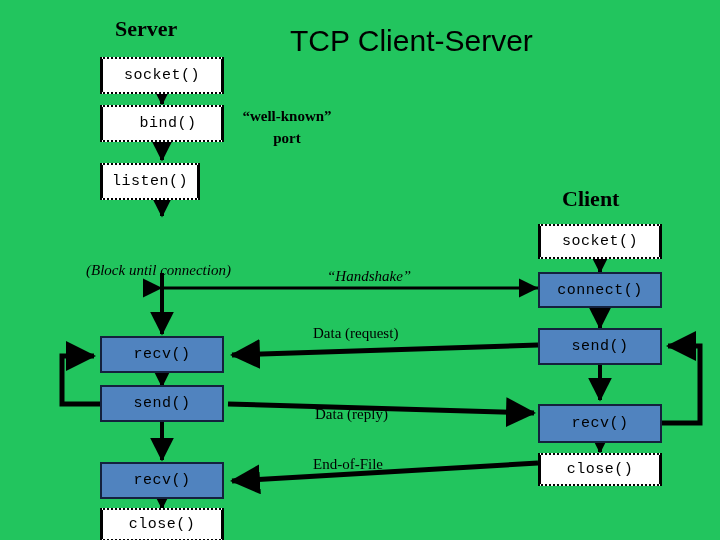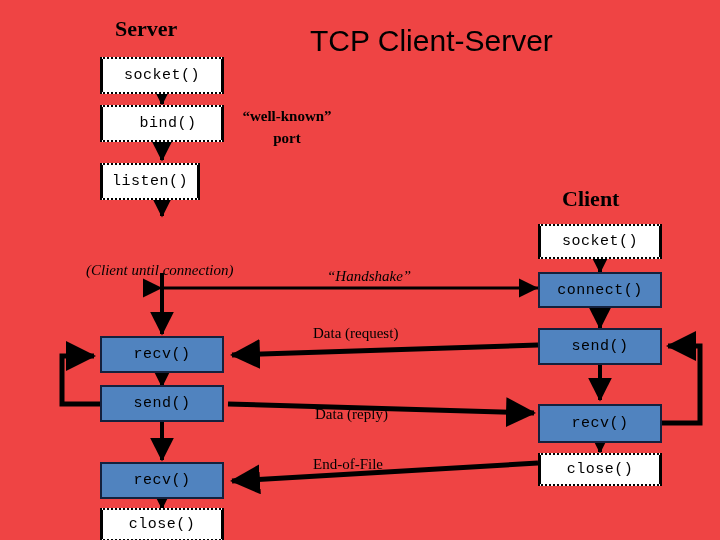--- a/index.html
+++ b/index.html
@@ -4,21 +4,21 @@
 <style>
   html, body {
     margin: 0;
     padding: 0;
     background: #ffffff;
   }
   #canvas {
     position: relative;
     width: 720px;
     height: 540px;
-    background: #ef4444;
+    background: #22c55e;
     overflow: hidden;
     font-family: "Liberation Serif", "DejaVu Serif", serif;
   }
   svg.layer {
     position: absolute;
     left: 0;
     top: 0;
     width: 720px;
     height: 540px;
     pointer-events: none;
@@ -58,21 +58,20 @@
     white-space: nowrap;
     z-index: 4;
   }
   .title {
     position: absolute;
     font-family: "Liberation Sans", "DejaVu Sans", sans-serif;
     font-size: 30px;
     color: #000000;
     white-space: nowrap;
     z-index: 4;
-    margin-left: 20px;
   }
   .ann {
     position: absolute;
     font-family: "Liberation Serif", "DejaVu Serif", serif;
     font-size: 15px;
     color: #000000;
     white-space: nowrap;
     z-index: 4;
   }
   .ann.bold   { font-weight: bold; }
@@ -183,21 +182,21 @@
 
   <div class="node white" style="left:538px; top:453px; width:124px; height:33px;">
     <span>close()</span>
   </div>
 
   <div class="ann bold center" style="left:232px; top:106px; width:110px; line-height:1.45;">
     <div>“well-known”</div>
     <div>port</div>
   </div>
 
-  <div class="ann italic" style="left:86px; top:262px;">(Client until connection)</div>
+  <div class="ann italic" style="left:86px; top:262px;">(Block until connection)</div>
 
   <div class="ann italic" style="left:327px; top:268px;">“Handshake”</div>
 
   <div class="ann" style="left:313px; top:325px;">Data (request)</div>
 
   <div class="ann" style="left:315px; top:386px;margin-top:20px;">Data (reply)</div>
 
   <div class="ann" style="left:313px; top:456px;">End-of-File</div>
 
 </div>

